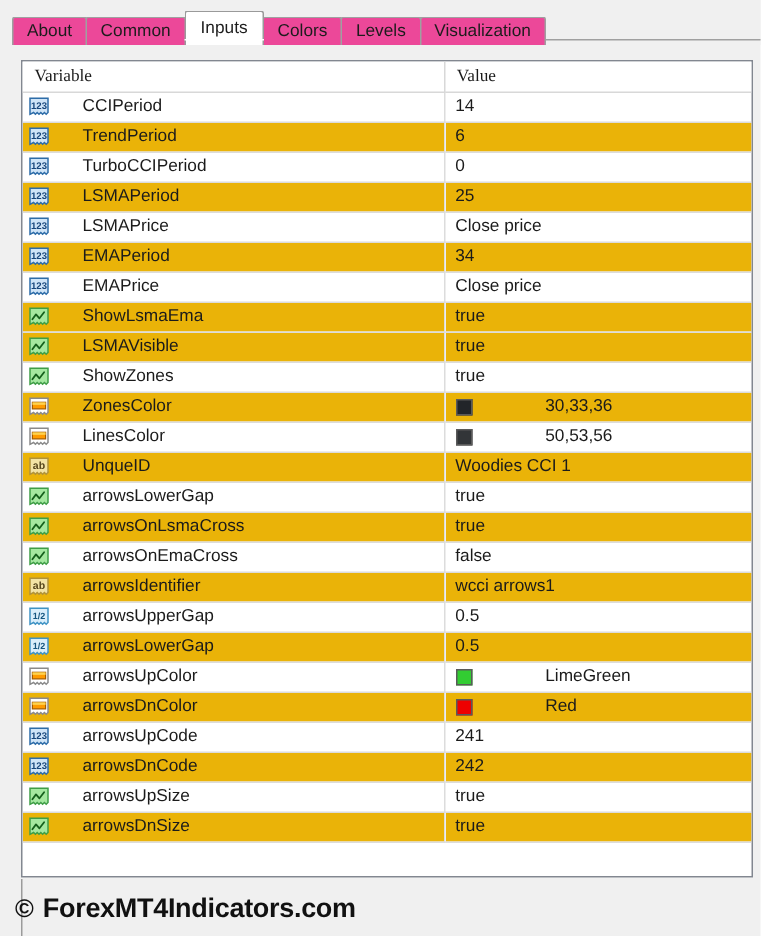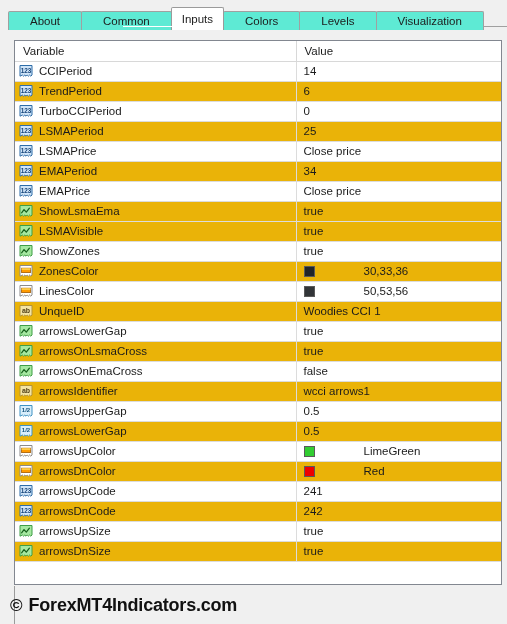--- a/index.html
+++ b/index.html
@@ -30,25 +30,25 @@
     left: 8px;
     top: 4px;
     display: flex;
     align-items: flex-end;
     height: 26px;
   }
   .tab {
     position: relative;
     height: 19px;
     line-height: 19px;
-    padding: 0 21px;
+    padding: 0 9px;
     margin-right: -1px;
     font-size: 11.5px;
     color: #1c1c1c;
-    background: #5eead4;
+    background: #ec4899;
     border: 1px solid #a0a0a0;
     border-bottom: none;
     border-radius: 2px 2px 0 0;
     white-space: nowrap;
     box-sizing: border-box;
   }
   .tab.active {
     height: 23px;
     line-height: 22px;
     background: #ffffff;
@@ -96,20 +96,21 @@
     height: 20px;
     background: #ffffff;
     font-weight: normal;
     font-size: 11.5px;
     color: #1b1b1b;
     text-align: left;
     padding: 0 0 0 8px;
     border-bottom: 1px solid #d8d8d8;
     border-right: 1px solid #d8d8d8;
     box-sizing: border-box;
+    font-family: Liberation Serif, serif;
   }
   .grid thead th.last { border-right: none; }
 
   .grid tbody tr { height: 20px; }
   .grid tbody tr.alt { background: #eab308; }
   .grid tbody td {
     height: 20px;
     padding: 0;
     border-bottom: 1px solid #dcdcdc;
     border-right: 1px solid #dcdcdc;
@@ -120,20 +121,21 @@
     overflow: hidden;
     white-space: nowrap;
   }
   .grid tbody td.val { border-right: none; padding-left: 7px; }
 
   .vcell {
     display: flex;
     align-items: center;
     height: 19px;
     padding-left: 4px;
+    gap: 16px;
   }
   .vname { margin-left: 6px; }
 
   
   .ic {
     width: 14px;
     height: 14px;
     flex: 0 0 14px;
     position: relative;
     display: block;

